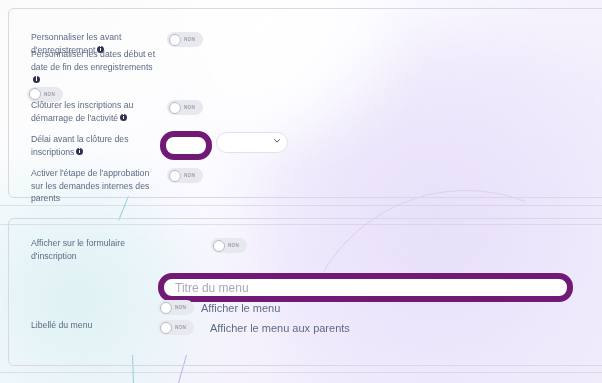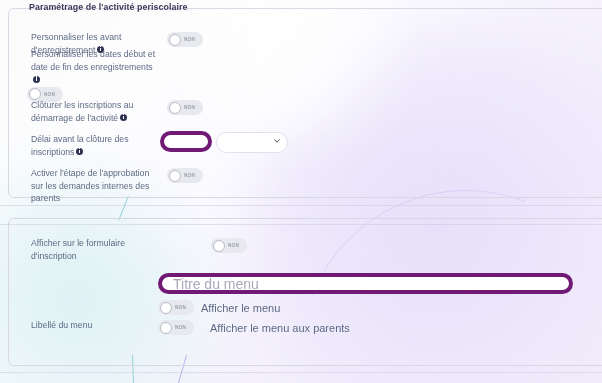--- a/index.html
+++ b/index.html
@@ -209,27 +209,27 @@
     gap: 7px;
   }
   .inline-toggle-label {
     font-size: 11px;
     color: #5d6a84;
     white-space: nowrap;
   }
 
   
   .pill-input {
-    border: 4px solid #701a75;
+    border: 6px solid #701a75;
     background: #ffffff;
     border-radius: 14px;
-    height: 21px;
+    height: 29px;
     box-sizing: border-box;
     font-family: inherit;
-    font-size: 14px;
+    font-size: 12px;
     color: #4a4a63;
     padding: 0 11px;
     outline: none;
   }
   .pill-input::placeholder { color: #a9a8b8; }
 
   .input-delay {
     position: absolute;
     left: 160px; top: 131px;
     width: 52px;
@@ -282,21 +282,20 @@
   <div class="hline hline-b"></div>
   <div class="hline hline-c"></div>
   <div class="deco-line deco-line-teal-1"></div>
   <div class="deco-line deco-line-teal-2"></div>
   <div class="deco-line deco-line-purple"></div>
 </div>
 
 <div id="content">
 
   <div class="panel panel-settings">
-    <div class="panel-legend">Paramétrage de l'activité periscolaire</div>
 
     <div class="row" style="top:22px;">
       <div class="row-label"><span>Personnaliser les avant d'enregistrement</span><span class="info-icon"></span></div>
       <div class="toggle" style="margin-left:6px;margin-top:1px;">
         <span class="knob"></span>
         <span class="state">NON</span>
       </div>
     </div>
 
     <div class="row" style="top:39px;flex-direction:column;">

